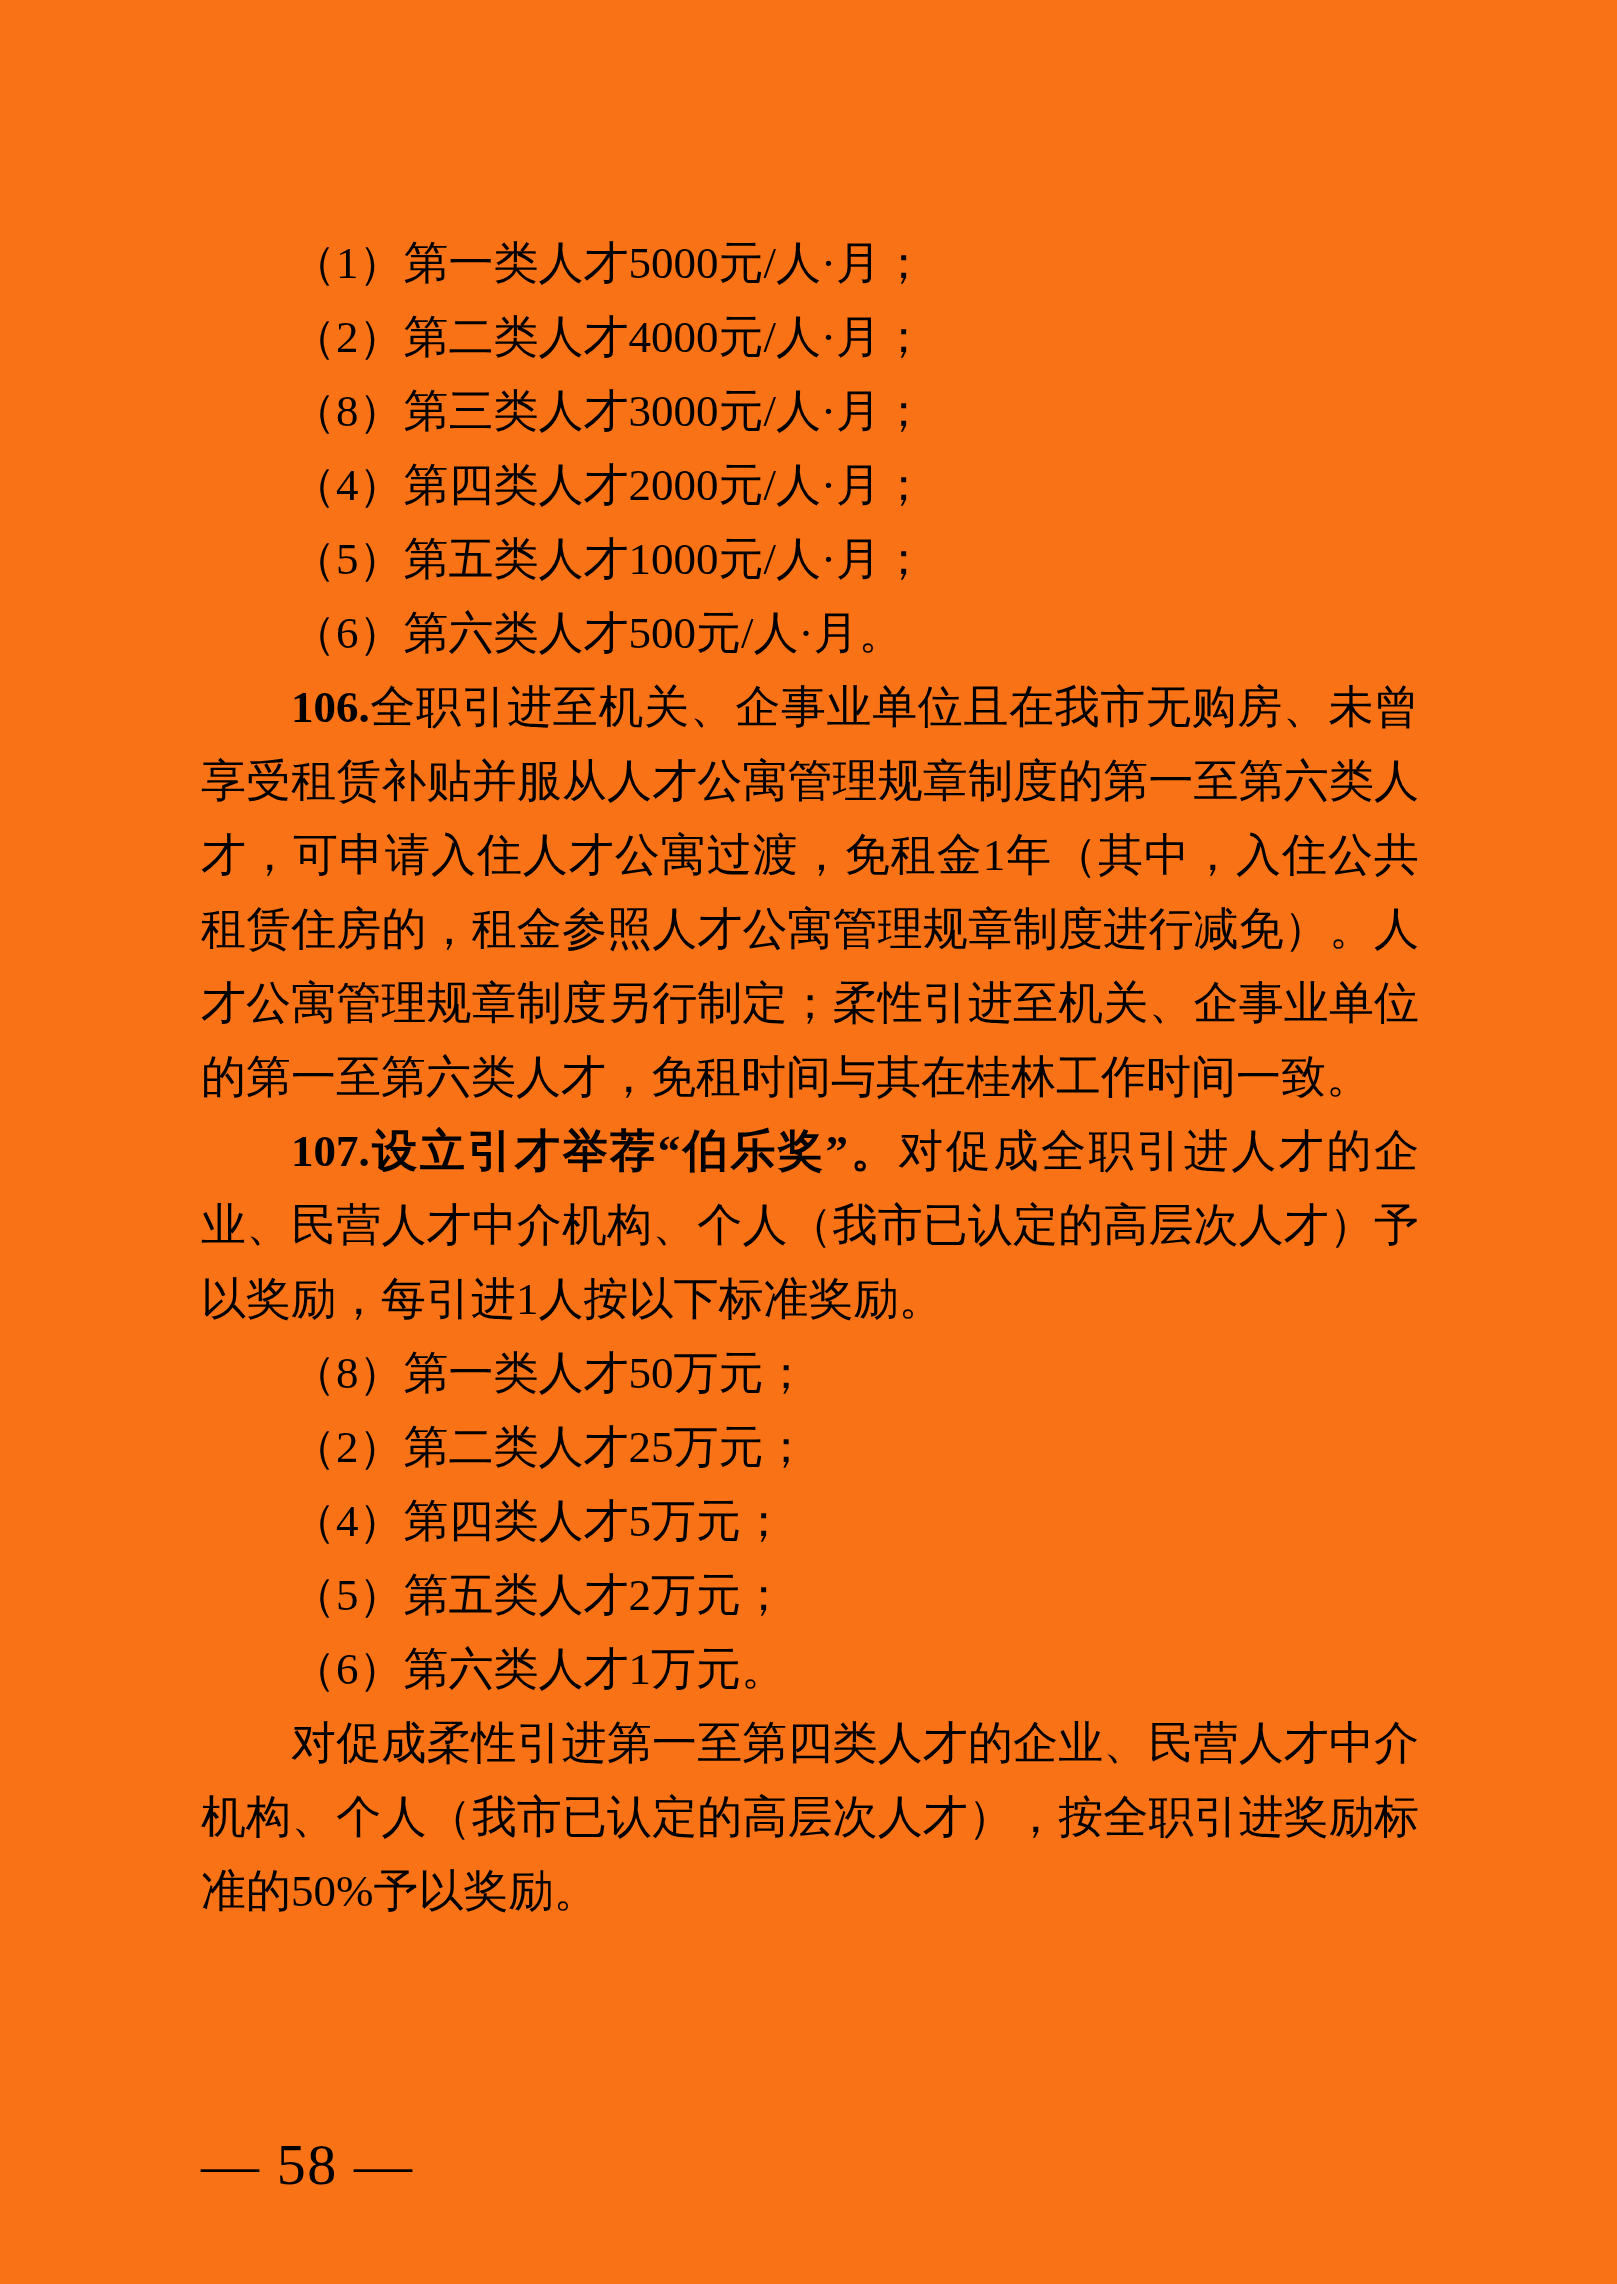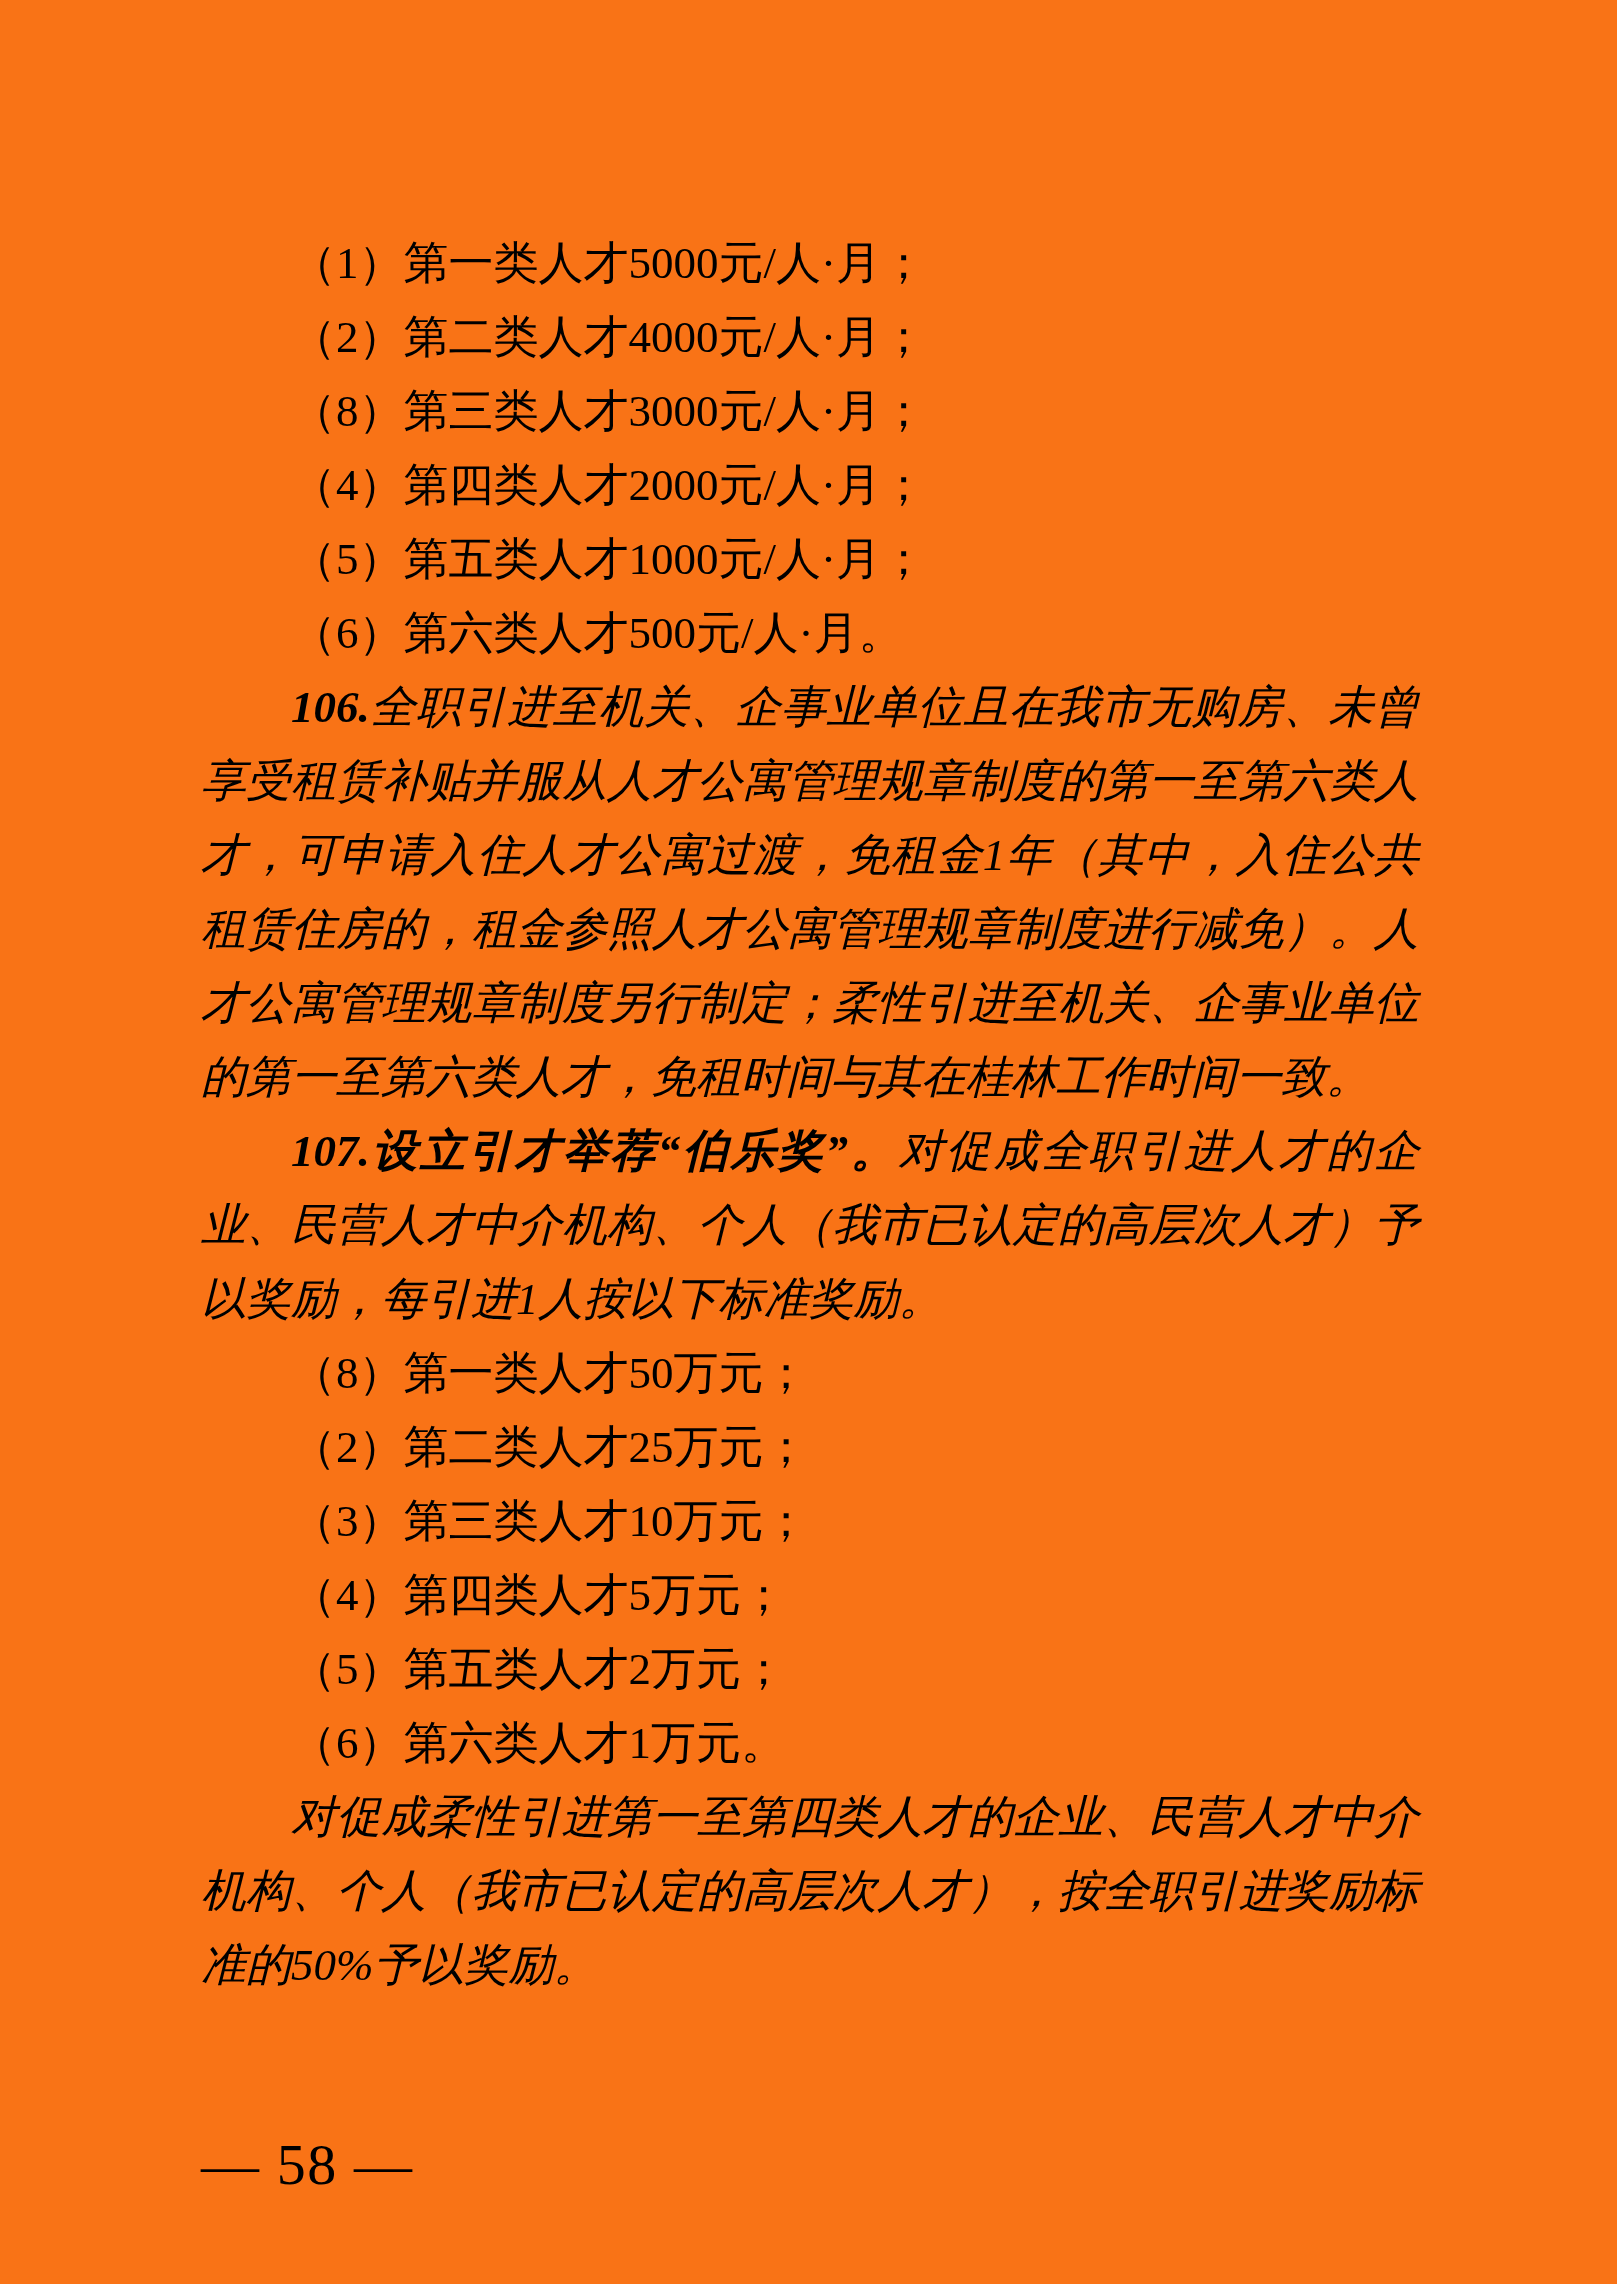--- a/index.html
+++ b/index.html
@@ -29,21 +29,20 @@
   }
   .list-line {
     text-indent: 2em;
     text-align: left;
   }
   .para {
     margin: 0;
     text-indent: 2em;
     word-break: break-all;
     overflow-wrap: break-word;
-    font-style: italic;
   }
   .lead {
     font-weight: 700;
   }
   .page-number {
     position: absolute;
     left: 201px;
     top: 2128px;
     font-size: 58px;
     line-height: 74px;
@@ -63,21 +62,20 @@
     <div class="list-line">（4）第四类人才2000元/人·月；</div>
     <div class="list-line">（5）第五类人才1000元/人·月；</div>
     <div class="list-line">（6）第六类人才500元/人·月。</div>
 
     <p class="para"><span class="lead">106.</span><span>全职引进至机关、企事业单位且在我市无购房、未曾享受租赁补贴并服从人才公寓管理规章制度的第一至第六类人才，可申请入住人才公寓过渡，免租金1年（其中，入住公共租赁住房的，租金参照人才公寓管理规章制度进行减免）。人才公寓管理规章制度另行制定；柔性引进至机关、企事业单位的第一至第六类人才，免租时间与其在桂林工作时间一致。</span></p>
 
     <p class="para"><span class="lead">107.设立引才举荐“伯乐奖”。</span><span>对促成全职引进人才的企业、民营人才中介机构、个人（我市已认定的高层次人才）予以奖励，每引进1人按以下标准奖励。</span></p>
 
     <div class="list-line">（8）第一类人才50万元；</div>
     <div class="list-line">（2）第二类人才25万元；</div>
-    <div class="list-line">（3）第三类人才10万元；</div>
     <div class="list-line">（4）第四类人才5万元；</div>
     <div class="list-line">（5）第五类人才2万元；</div>
     <div class="list-line">（6）第六类人才1万元。</div>
 
     <p class="para"><span>对促成柔性引进第一至第四类人才的企业、民营人才中介机构、个人（我市已认定的高层次人才），按全职引进奖励标准的50%予以奖励。</span></p>
 
   </main>
 
   <footer class="page-number">— 58 —</footer>
 </div>

